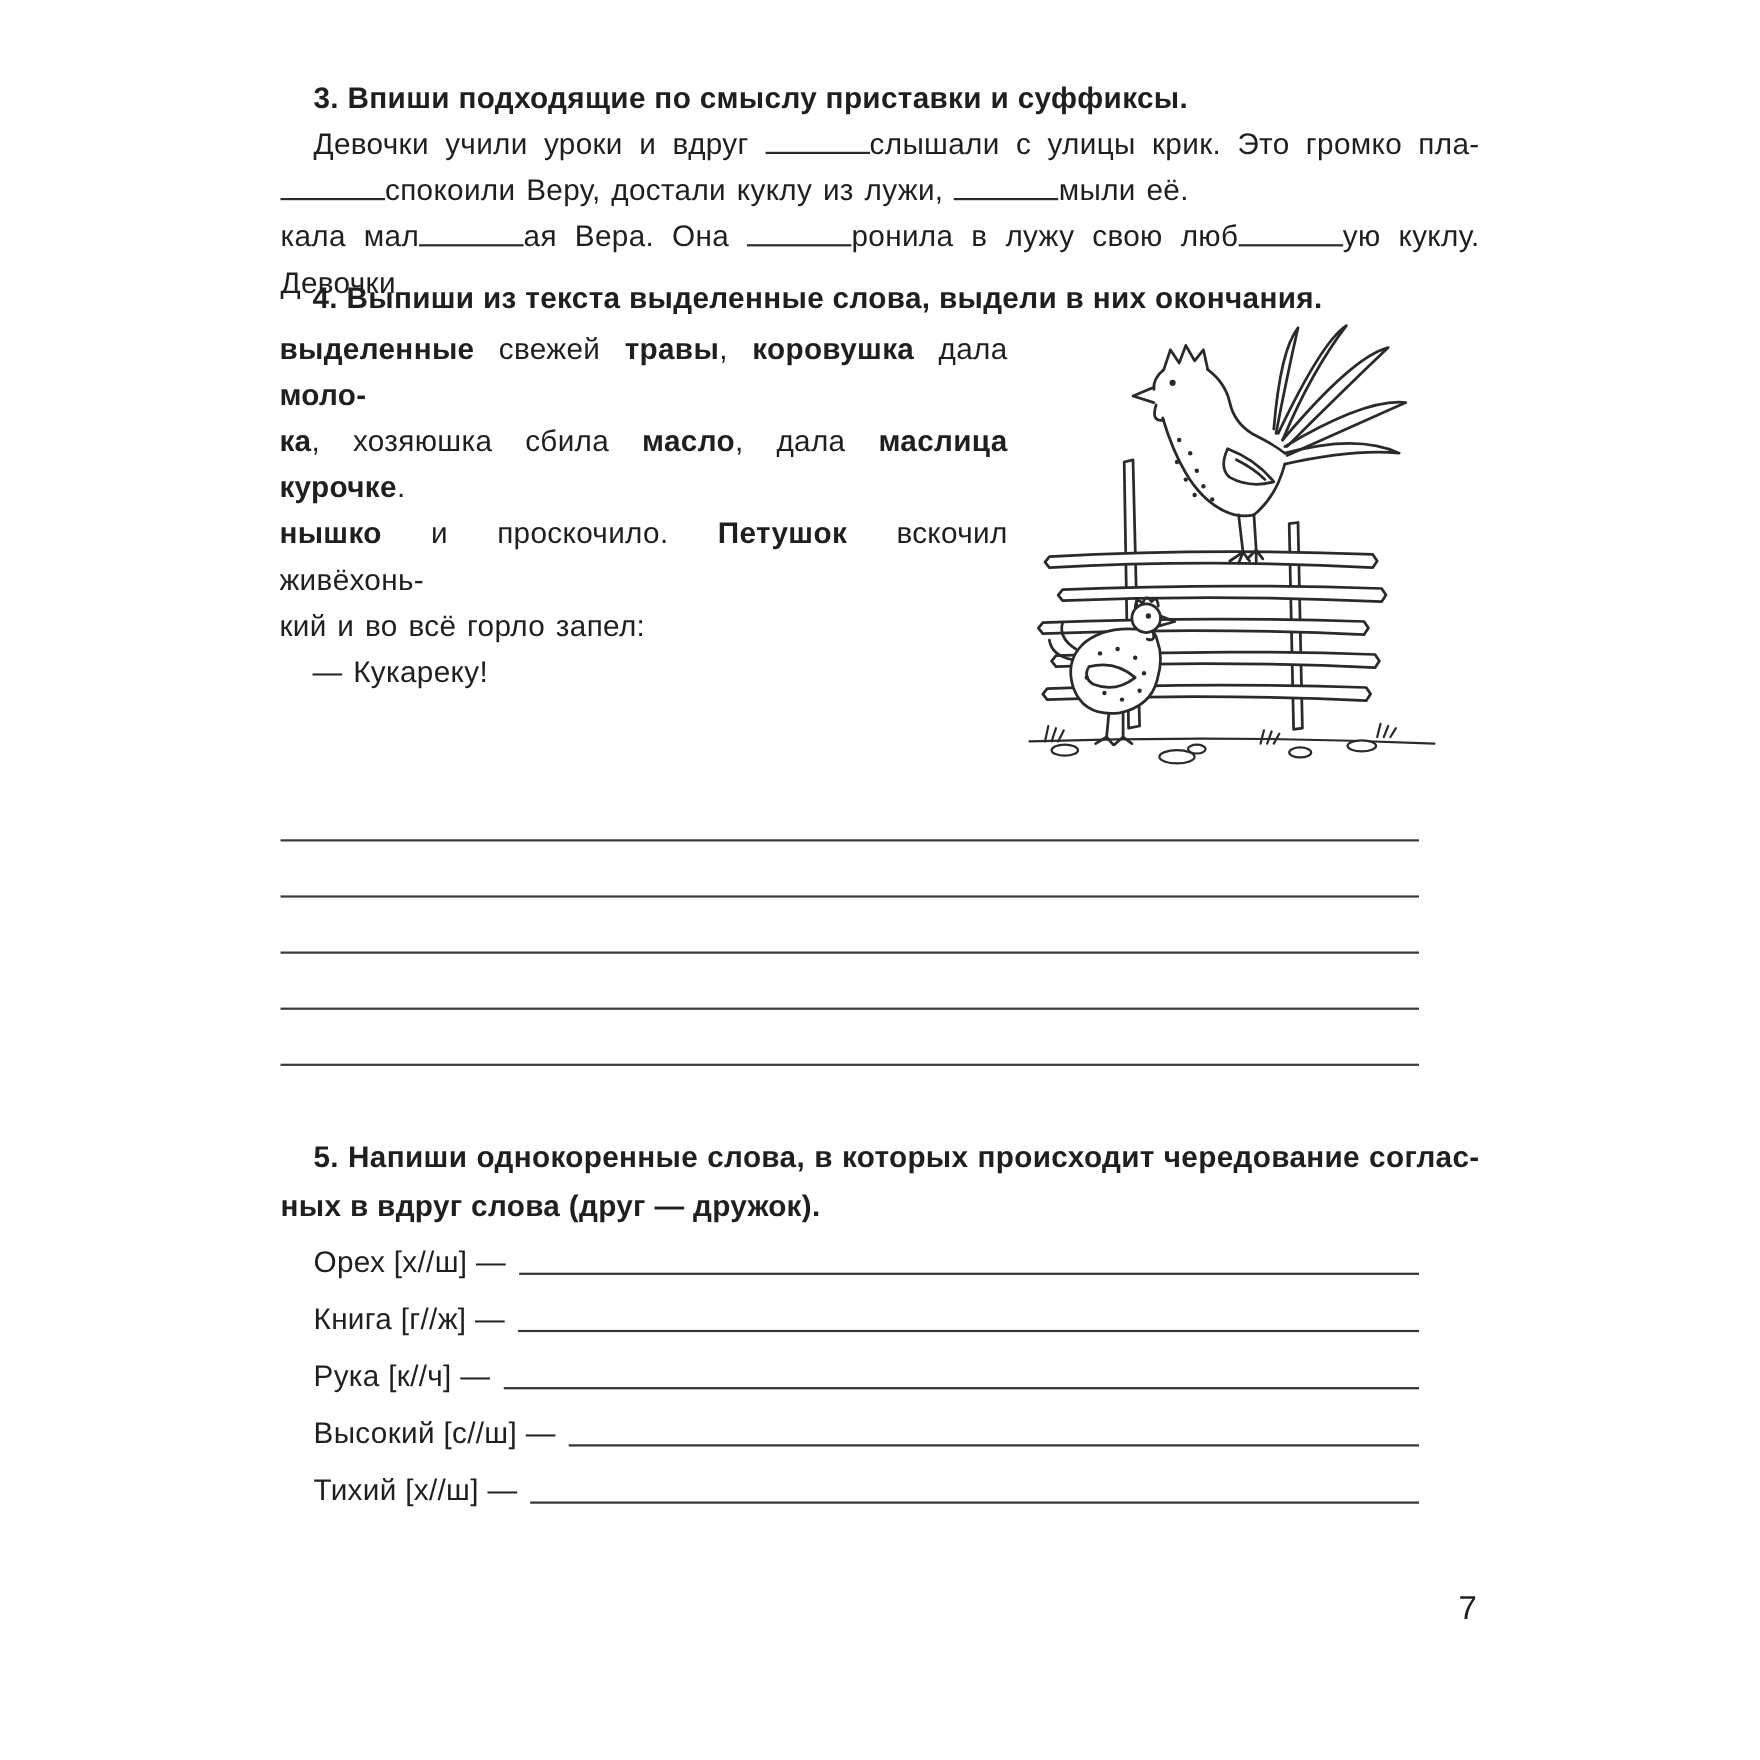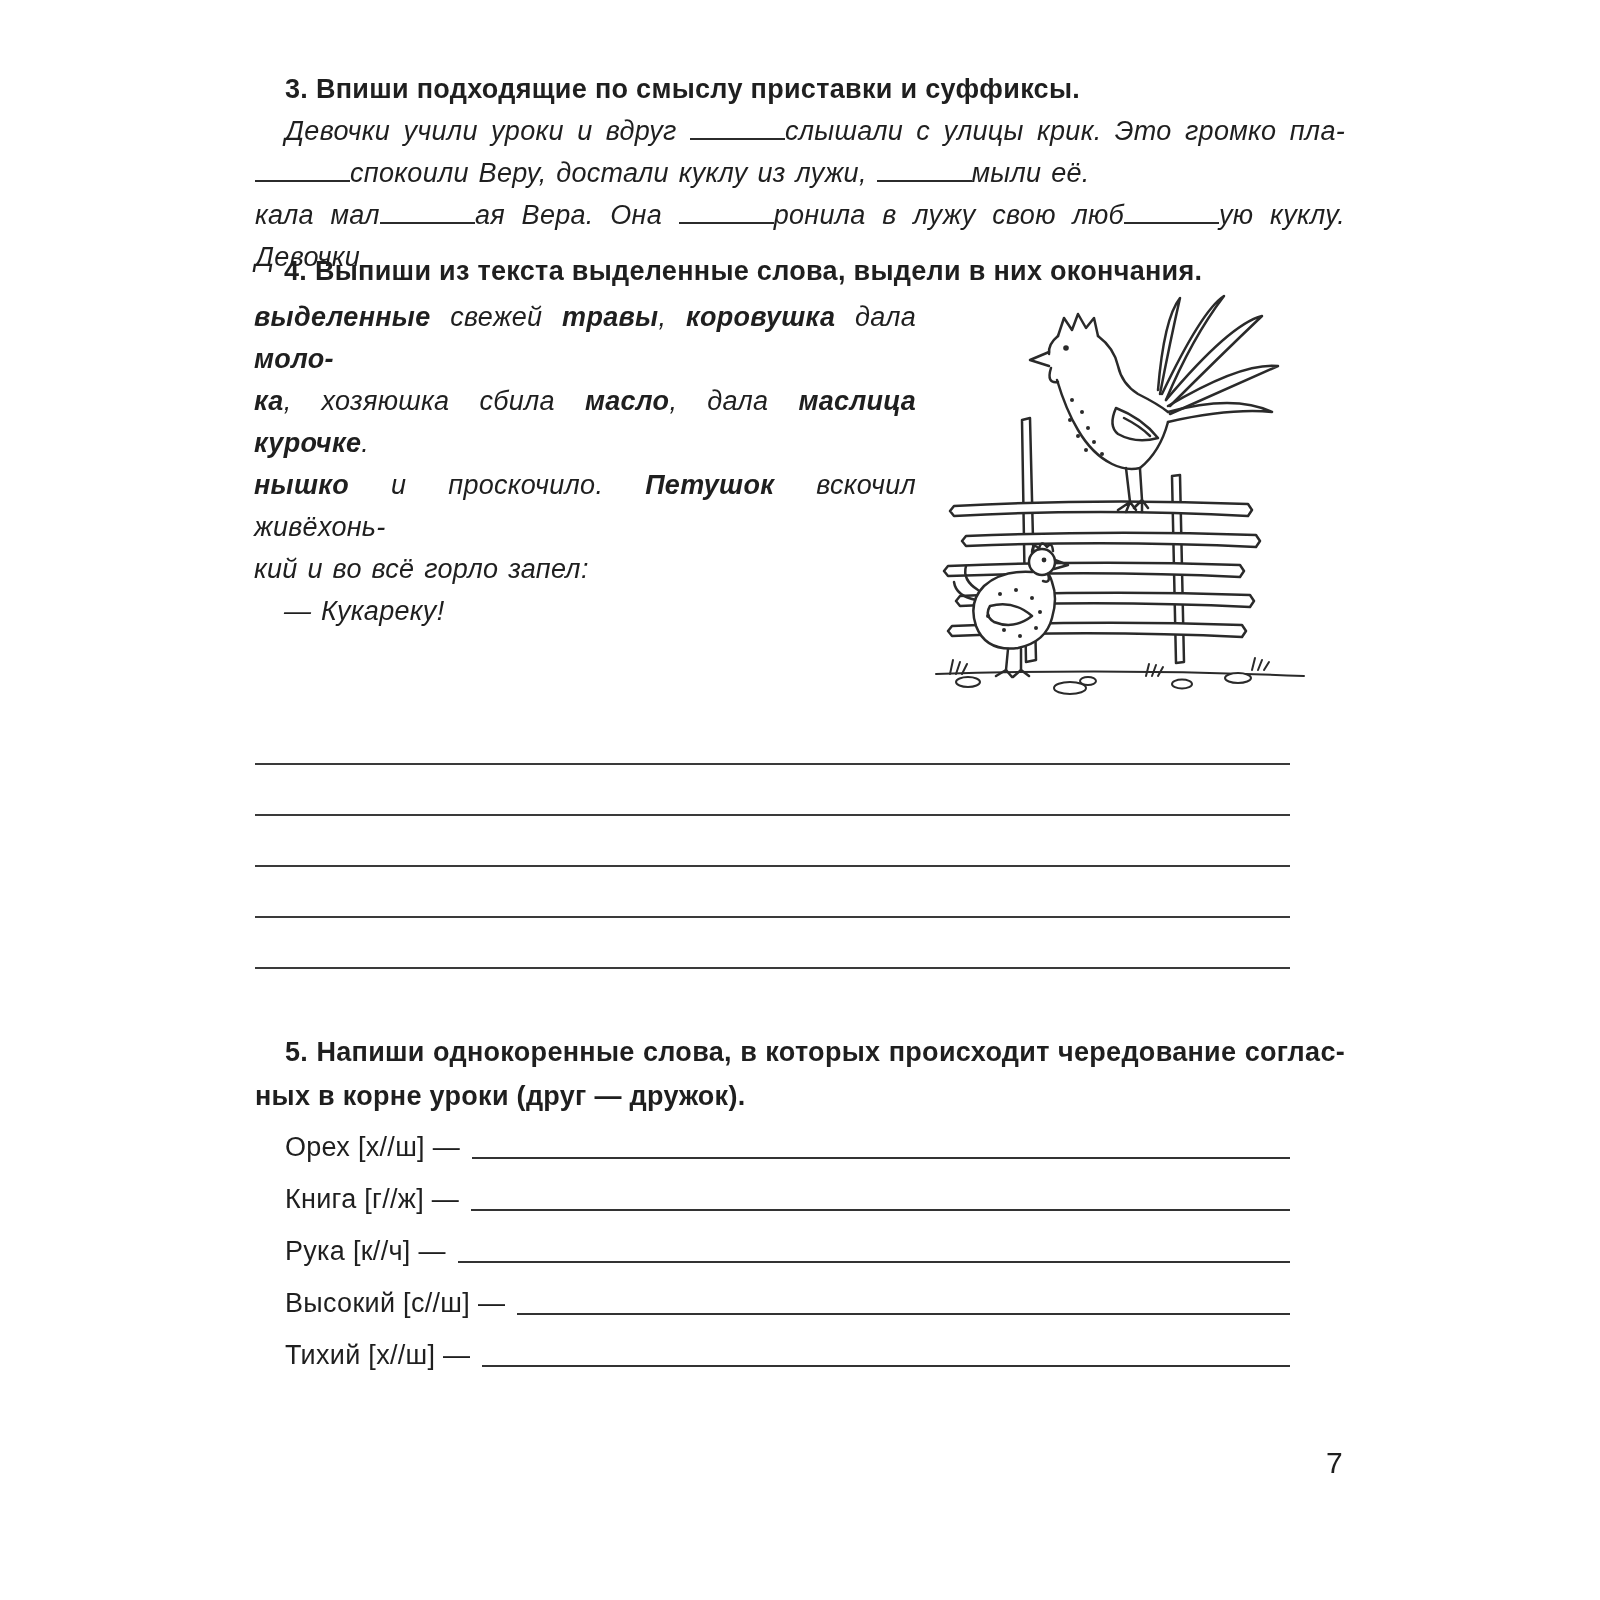--- a/index.html
+++ b/index.html
@@ -8,21 +8,21 @@
     background:#ffffff;
     color:#1f1f1f;
     font-family:"Liberation Sans","DejaVu Sans",sans-serif;
     position:relative;
     overflow:hidden;
   }
   .abs { position:absolute; }
   .heading { font-weight:700; font-size:27px; line-height:42px; letter-spacing:.3px; }
   .h-ind { padding-left:30px; }
   .para { font-size:27px; letter-spacing:.3px; word-spacing:2px; }
-  .tline { line-height:42px;font-style:italic; }
+  .tline { line-height:42px; }
   .just { text-align:justify; text-align-last:justify; }
   .ind { text-indent:30px; }
   .bold { font-weight:700; }
   .blank {
     display:inline-block; width:95px; height:19px;
     border-bottom:2px solid #2b2b2b; vertical-align:baseline;
   }
   
   #ex3 { top:68px; left:255px; width:1090px; }
   
@@ -154,21 +154,21 @@
   <div id="writing-lines" class="abs">
       <div class="wline"></div>
       <div class="wline"></div>
       <div class="wline"></div>
       <div class="wline"></div>
       <div class="wline"></div>
     </div>
 
   <section id="ex5" class="abs">
     <div class="heading h-ind just">5. Напиши однокоренные слова, в которых происходит чередование соглас-</div>
-    <div class="heading">ных в корне уроки (друг — дружок).</div>
+    <div class="heading">ных в вдруг слова (друг — дружок).</div>
     <div id="ex5-rows">
       <div class="ex5-row">
         <span class="ex5-label">Орех [х//ш] —</span>
         <span class="rule"></span>
       </div>
       <div class="ex5-row">
         <span class="ex5-label">Книга [г//ж] —</span>
         <span class="rule"></span>
       </div>
       <div class="ex5-row">

